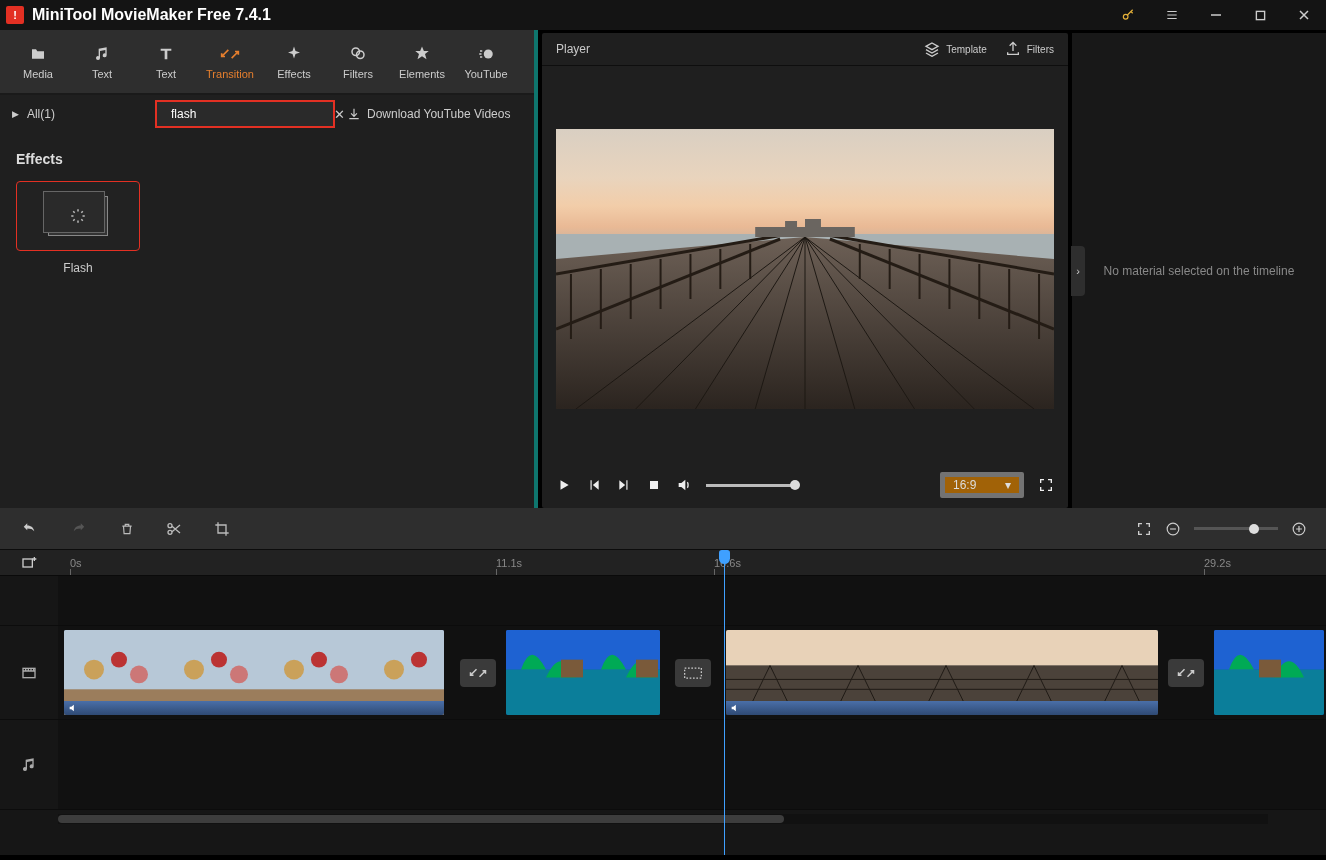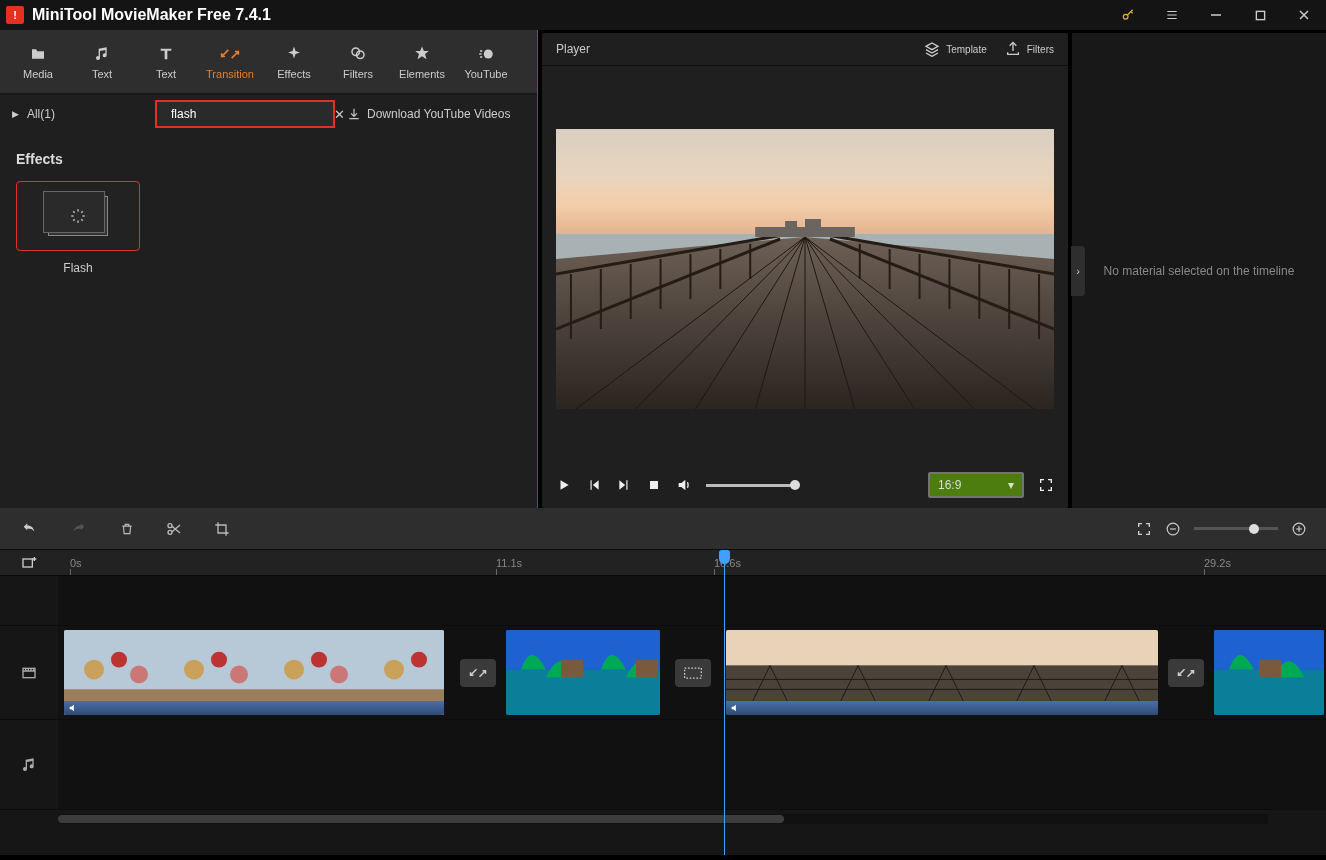--- a/index.html
+++ b/index.html
@@ -19,21 +19,21 @@
 
   
   #titlebar{height:30px;background:#141414;display:flex;align-items:center;padding-left:6px;}
   #titlebar .logo{width:18px;height:18px;background:#e33023;border-radius:2px;display:flex;align-items:center;justify-content:center;color:#fff;font-weight:bold;font-size:11px;}
   #titlebar .title{margin-left:8px;font-size:16px;color:#fff;font-weight:600;}
   #titlebar .spacer{flex:1;}
   #titlebar .winbtn{width:44px;height:30px;display:flex;align-items:center;justify-content:center;color:#ccc;}
 
   
   #upper{display:flex;height:478px;}
-  #left-panel{width:538px;background:#1f1f1f;border-right:1px solid #0f766e;display:flex;flex-direction:column;}
+  #left-panel{width:538px;background:#1f1f1f;border-right:4px solid #0f766e;display:flex;flex-direction:column;}
   #tabs{height:65px;background:#2e2e2e;display:flex;align-items:stretch;padding:0 6px;border-bottom:2px solid #1a1a1a;}
   .tab{width:64px;display:flex;flex-direction:column;align-items:center;justify-content:center;color:#ccc;gap:4px;cursor:pointer;}
   .tab.active{color:var(--orange);}
   .tab .ico{height:20px;display:flex;align-items:center;justify-content:center;}
   .tab span{font-size:11px;}
 
   #browse-row{height:38px;display:flex;align-items:center;}
   #cat-col{width:155px;height:100%;display:flex;align-items:center;padding-left:12px;color:#ccc;font-size:12px;}
   #cat-col .arrow{margin-right:8px;font-size:9px;}
   #search-box{width:180px;height:28px;border:2px solid #e33023;background:#2a2a2a;display:flex;align-items:center;padding:0 6px;gap:6px;}
@@ -63,21 +63,21 @@
   #seek .track .fill{position:absolute;left:0;top:0;height:100%;width:50%;background:var(--red);}
   #seek .track .knob{position:absolute;left:50%;top:50%;width:12px;height:12px;border-radius:50%;background:#ddd;transform:translate(-50%,-50%);}
   #seek .times{margin-left:14px;font-size:12px;}
   #seek .times .cur{color:var(--orange);}
   #pc-row{display:flex;align-items:center;gap:14px;margin-top:10px;}
   .pcbtn{color:#eee;cursor:pointer;display:flex;align-items:center;justify-content:center;width:16px;height:16px;}
   #vol-track{width:90px;height:3px;background:#555;position:relative;}
   #vol-track .fill{position:absolute;left:0;top:0;height:100%;width:100%;background:#bbb;}
   #vol-track .knob{position:absolute;right:-4px;top:50%;width:10px;height:10px;border-radius:50%;background:#ddd;transform:translateY(-50%);}
   #pc-row .spacer{flex:1;}
-  #aspect-dd{width:96px;height:26px;border:2px solid #737373;background:#4d7c0f;display:flex;align-items:center;justify-content:space-between;padding:0 8px;color:#ddd;cursor:pointer;border-radius:2px;}
+  #aspect-dd{width:84px;height:26px;border:5px solid #737373;background:#a16207;display:flex;align-items:center;justify-content:space-between;padding:0 8px;color:#ddd;cursor:pointer;border-radius:2px;}
   .cursor-arrow{position:absolute;width:14px;height:20px;pointer-events:none;}
 
   
   #props-panel{flex:1;background:#181818;display:flex;align-items:center;justify-content:center;margin-left:4px;margin-top:3px;position:relative;}
   #props-panel .empty{color:#888;font-size:12px;}
   #props-panel .handle{position:absolute;left:-1px;top:50%;transform:translateY(-50%);width:14px;height:50px;background:#2e2e2e;border-radius:0 4px 4px 0;display:flex;align-items:center;justify-content:center;color:#ccc;font-size:11px;}
 
   
   #tl-toolbar{height:42px;background:#2e2e2e;display:flex;align-items:center;padding:0 20px;gap:32px;border-bottom:1px solid #0c0c0c;}
   #tl-toolbar .rt{margin-left:auto;display:flex;align-items:center;gap:14px;}

